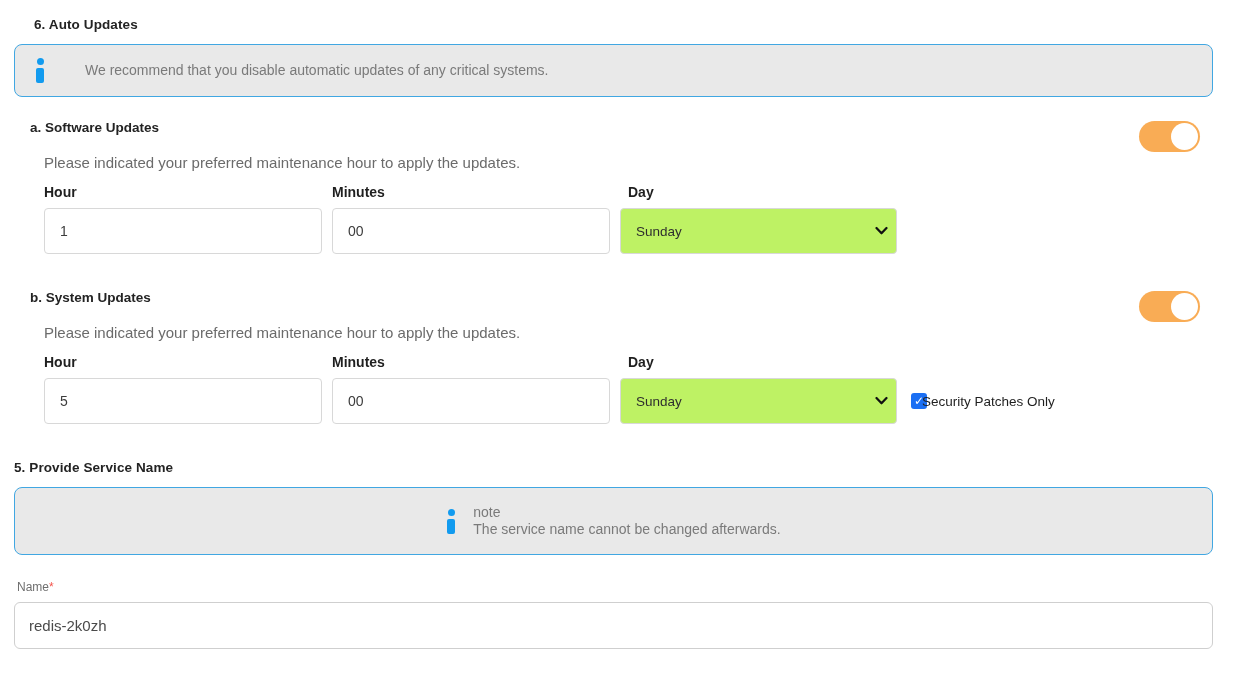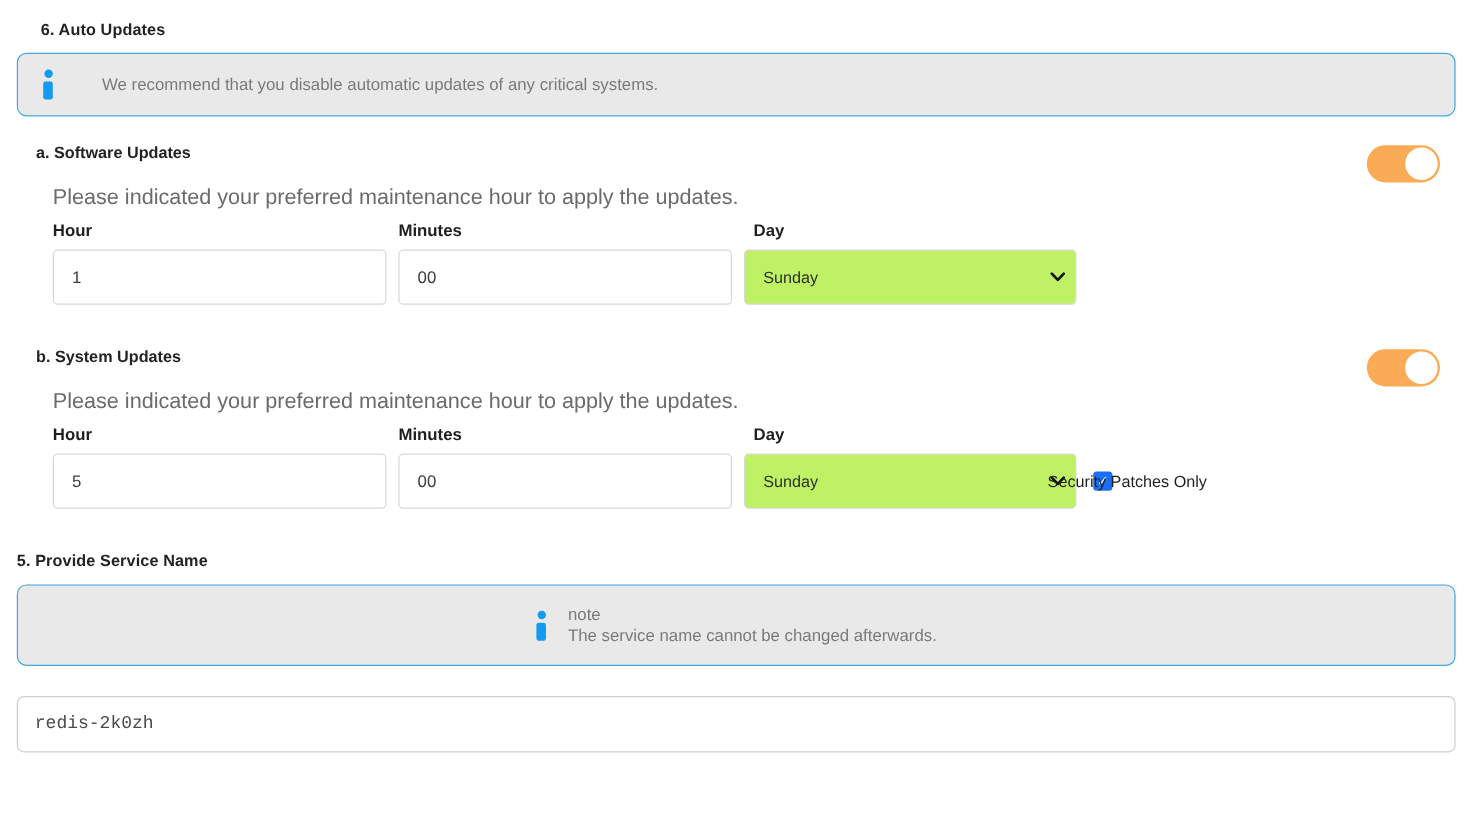--- a/index.html
+++ b/index.html
@@ -17,21 +17,21 @@
   .info-box {
     left:14px; width:1199px;
     background:#e9e9e9; border:1px solid #41a7e2; border-radius:8px;
     display:flex; align-items:center; padding:0 20px; gap:17px;
   }
   .info-icon { width:10px; display:flex; flex-direction:column; align-items:center; gap:3px; flex:none; }
   .info-icon .dot  { width:7px; height:7px; border-radius:50%; background:#129bef; }
   .info-icon .stem { width:8px; height:15px; border-radius:2px; background:#129bef; }
   .info-text { font-size:14px; color:#7a7a7a; line-height:17px; }
 
-  .hint { font-size:18px; color:#6b6b6b; }
+  .hint { font-size:15px; color:#6b6b6b; }
   .field-label { font-size:14px; font-weight:700; color:#1f1f1f; }
 
   .text-input {
     height:46px; border:1px solid #d8d8d8; border-radius:4px; background:#fff;
     font-family:inherit; font-size:14px; color:#3c3c3c; padding:0 15px; outline:none;
   }
   .day-select {
     height:46px; border:1px solid #d8d8d8; border-radius:4px; background:#bef264;
     font-family:inherit; font-size:13.5px; color:#2e2e2e; padding:0 30px 0 15px;
     -webkit-appearance:none; appearance:none; outline:none; width:100%;
@@ -118,32 +118,32 @@
     <option>Sunday</option>
   </select>
   <span class="select-chevron">
     <svg width="13" height="9" viewBox="0 0 13 9">
         <path d="M1.5 1.5 L6.5 6.8 L11.5 1.5" fill="none" stroke="#111" stroke-width="2.2" stroke-linecap="round" stroke-linejoin="round"></path>
       </svg>
   </span>
 </div>
 
 <div class="abs checkbox" style="left:911px; top:393px;"></div>
-<div class="abs checkbox-label" style="left:873px; top:394px;">Security Patches Only</div>
+<div class="abs checkbox-label" style="left:922px; top:394px;">Security Patches Only</div>
 
 <div class="abs section-title" style="left:14px; top:460px;">5. Provide Service Name</div>
 
 <div class="abs info-box" style="top:487px; height:68px;justify-content:center;">
   <span class="info-icon">
       <span class="dot"></span>
       <span class="stem"></span>
     </span>
   <span class="info-text">
     <span style="display:block;">note</span>
     <span style="display:block;">The service name cannot be changed afterwards.</span>
   </span>
 </div>
 
 <div class="abs" style="left:17px; top:577px;">
   <span class="name-label">Name</span><span class="name-required">*</span>
 </div>
 
-<input class="abs name-input" style="top: 580px; font-family: Liberation Mono, monospace;" value="redis-2k0zh">
+<input class="abs name-input" style="top: 602px;" value="redis-2k0zh">
 
 </body></html>

